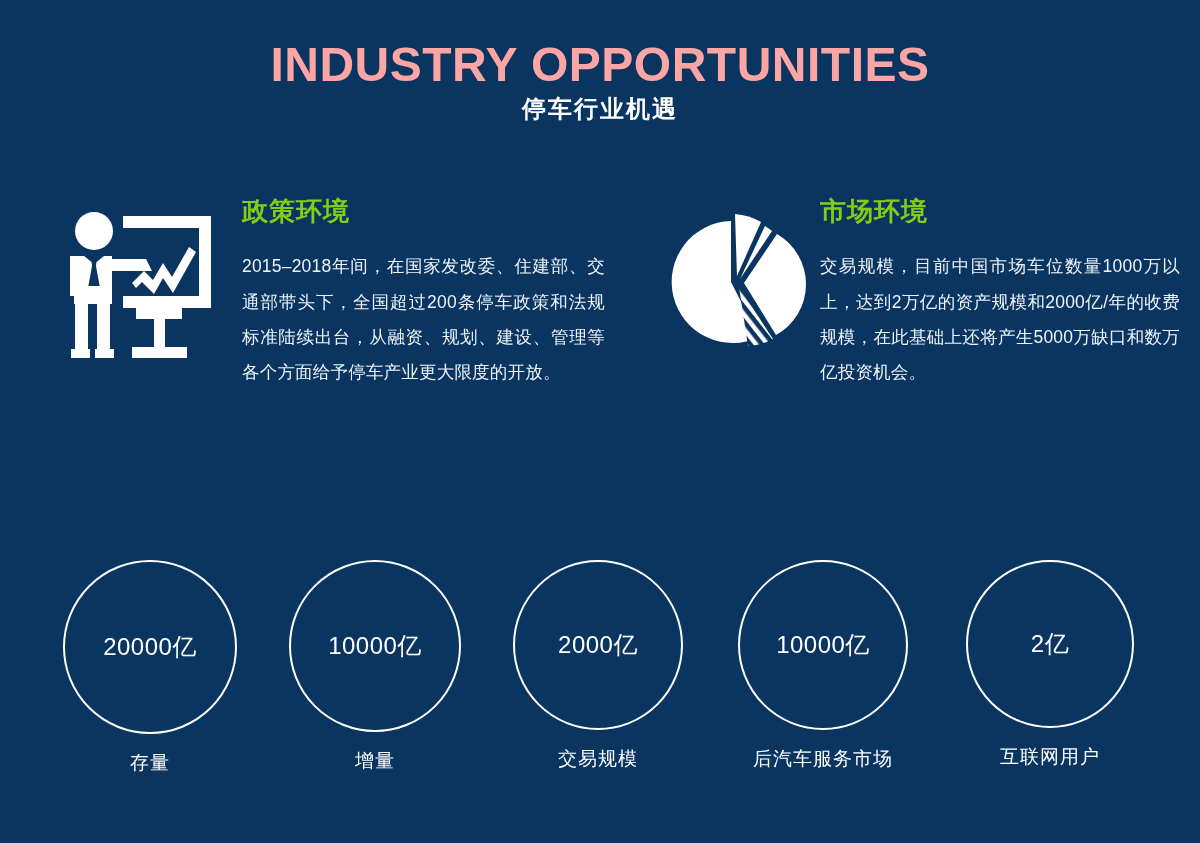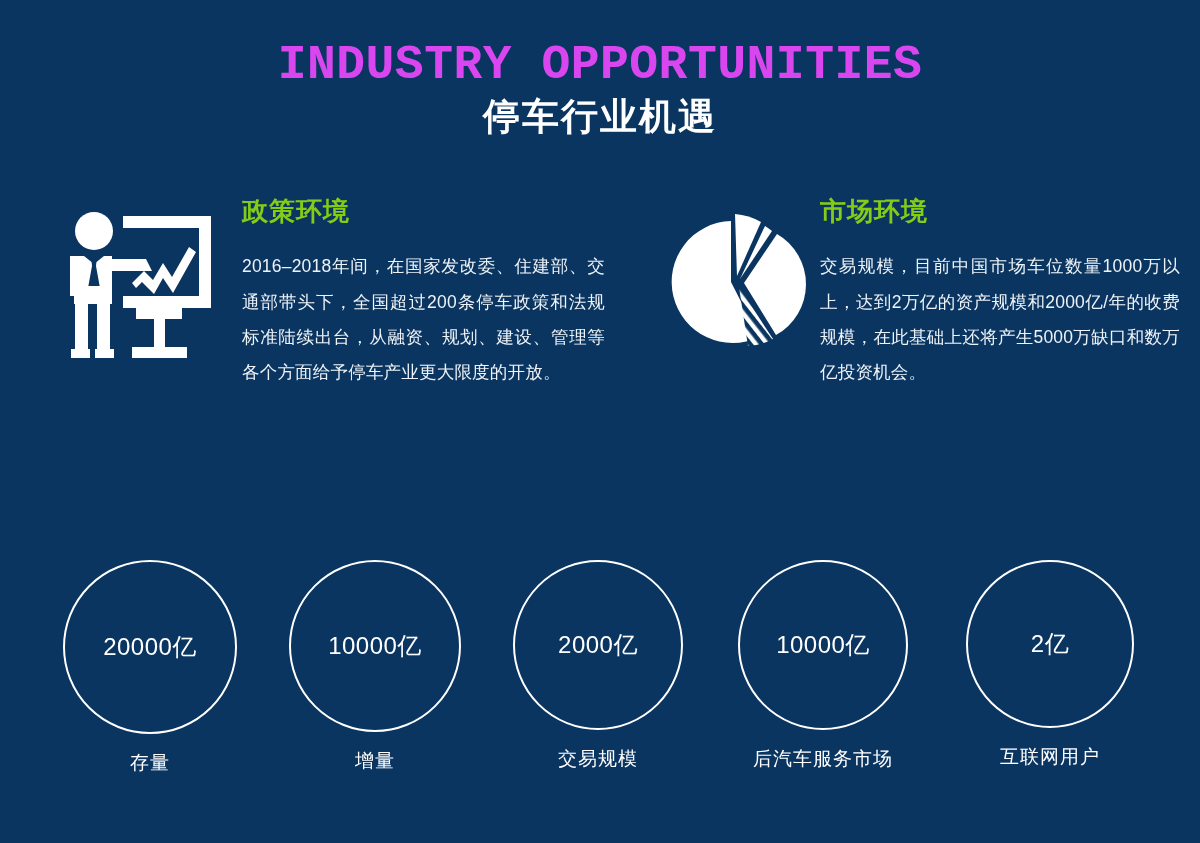--- a/index.html
+++ b/index.html
@@ -9,25 +9,25 @@
     font-family:"Liberation Sans","DejaVu Sans",sans-serif;
     color:#ffffff;
     overflow:hidden;
   }
   .page { position:relative; width:1200px; height:843px; }
 
   
   .header { position:absolute; top:0; left:0; width:1200px; text-align:center; padding-top:40px; }
   .title-en {
     font-size:48px; font-weight:bold; letter-spacing:0.5px;
-    line-height:1.05; color:#d946ef;
-    font-family:Liberation Mono, monospace;
+    line-height:1.05; color:#fca5a5;
+    font-family:Liberation Sans, sans-serif;
   }
   .title-cn {
-    font-size:37px; font-weight:bold; line-height:1.25;
+    font-size:24px; font-weight:bold; line-height:1.25;
     margin-top:4px; letter-spacing:2px; color:#ffffff;
   }
 
   
   .features { position:absolute; top:196px; left:0; width:1200px; height:300px; }
   .feature { position:absolute; top:0; }
   .feature.left  { left:60px;  width:545px; }
   .feature.right { left:655px; width:525px; }
 
   .feat-icon { position:absolute; top:8px; left:0; width:160px; height:160px; }
@@ -103,21 +103,21 @@
 
           <path d="M72 79 l12 -12 l9 9 l10 -17 l9 14 l17 -30 l7 5 l-23 41 l-10 -15 l-9 16 l-12 -12 l-6 6 z"></path>
 
           <rect x="76" y="104" width="46" height="11"></rect>
           <rect x="94" y="115" width="11" height="28"></rect>
           <rect x="72" y="143" width="55" height="11"></rect>
         </svg>
       </div>
       <div class="feat-body">
         <div class="feat-head">政策环境</div>
-        <div class="feat-text">2016–2018年间，在国家发改委、住建部、交通部带头下，全国超过200条停车政策和法规标准陆续出台，从融资、规划、建设、管理等各个方面给予停车产业更大限度的开放。</div>
+        <div class="feat-text">2015–2018年间，在国家发改委、住建部、交通部带头下，全国超过200条停车政策和法规标准陆续出台，从融资、规划、建设、管理等各个方面给予停车产业更大限度的开放。</div>
       </div>
     </div>
 
     <div class="feature right">
       <div class="feat-icon">
         <svg class="icon-svg" viewBox="0 0 160 160" xmlns="http://www.w3.org/2000/svg">
           <defs>
             <pattern id="hatch" patternUnits="userSpaceOnUse" width="9" height="9" patternTransform="rotate(-38)">
               <rect width="9" height="9" fill="#0a3560"></rect>
               <rect width="4.4" height="9" fill="#ffffff"></rect>

